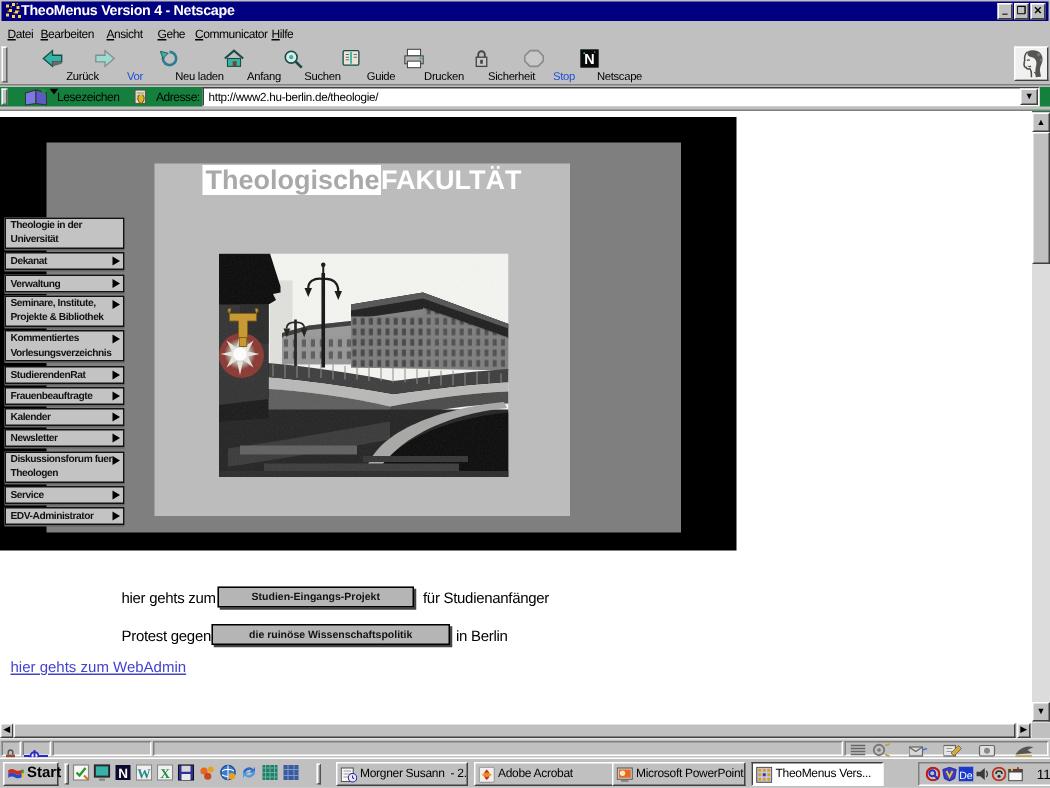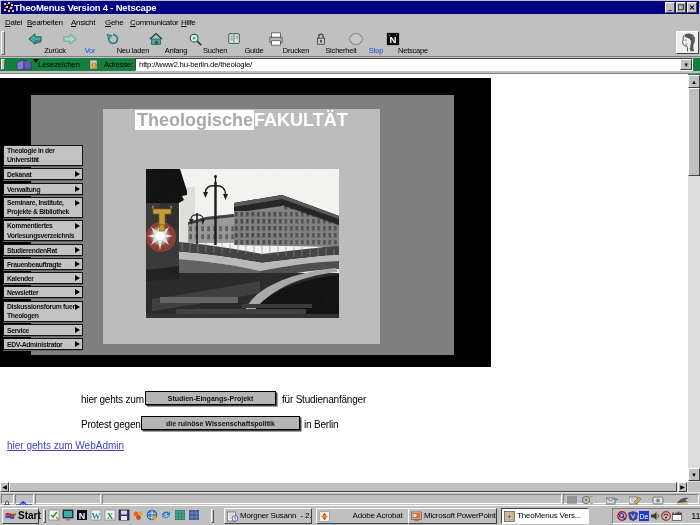--- a/index.html
+++ b/index.html
@@ -544,21 +544,21 @@
     <div class="abs tsep" style="left:211px;"></div>
 
     <div class="abs task" style="left:224px;width:88px;">
       <svg class="ticn" viewBox="0 0 11 11">
           <rect x="0.5" y="1" width="8" height="9" fill="#f8f8f8" stroke="#555" stroke-width="0.7"></rect>
           <path d="M2 3 h5 M2 5 h5 M2 7 h3" stroke="#999" stroke-width="0.7"></path>
           <circle cx="8" cy="7.5" r="2.8" fill="#e8e8f8" stroke="#2a2aa0" stroke-width="0.7"></circle>
           <path d="M8 6 V7.5 L9 8.2" stroke="#2a2aa0" stroke-width="0.7" fill="none"></path>
         </svg>
       Morgner Susann&nbsp; - 2...</div>
-    <div class="abs task" style="left:316px;width:108px;text-align:center;">
+    <div class="abs task" style="left:316px;width:108px;">
       <svg class="ticn" viewBox="0 0 11 11">
           <rect x="0.5" y="0.5" width="10" height="10" rx="1" fill="#f0f0f0" stroke="#888" stroke-width="0.6"></rect>
           <path d="M5.5 2 C3 4 3 7 5.5 9 C8 7 8 4 5.5 2" fill="#d02a1e"></path>
           <path d="M2 5.5 C4 3.5 7 3.5 9 5.5 C7 7.5 4 7.5 2 5.5" fill="#e8a020" opacity="0.85"></path>
         </svg>
       Adobe Acrobat</div>
     <div class="abs task" style="left:408px;width:89px;">
       <svg class="ticn" viewBox="0 0 11 11">
           <rect x="0.5" y="1" width="10" height="7.5" fill="#d8d8d8" stroke="#555" stroke-width="0.7"></rect>
           <rect x="1.5" y="2" width="8" height="5.5" fill="#e86820"></rect>

